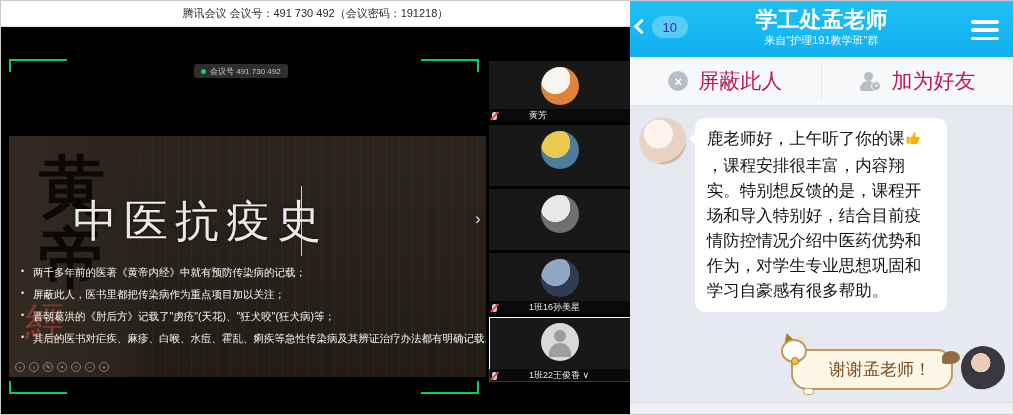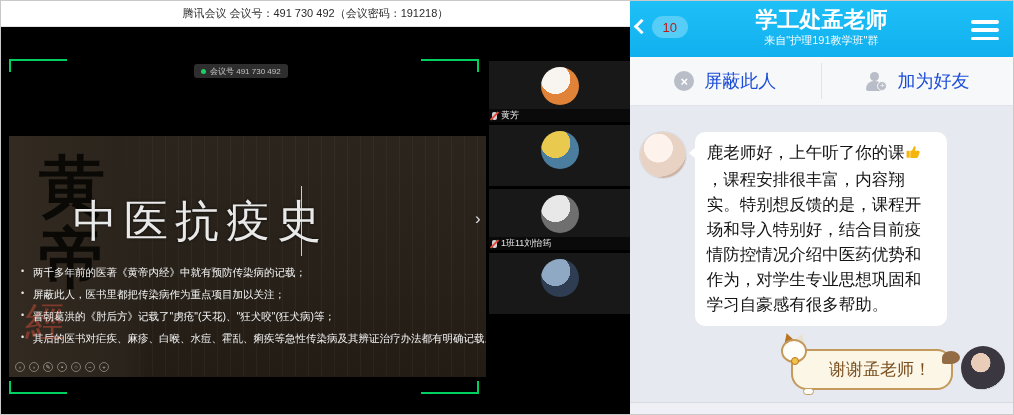--- a/index.html
+++ b/index.html
@@ -43,47 +43,47 @@
   .next-arrow { position:absolute; left:474px; top:182px; color:#dedede; font-size:17px; cursor:pointer; }
 
   
   .pcol { position:absolute; left:488px; top:34px; width:142px; bottom:0; display:flex; flex-direction:column; gap:3px; background:#000; }
   .tile { position:relative; height:61px; background:#181818; flex:none; }
   .tile.sel { box-shadow:inset 0 0 0 1px #fff; height:65px; }
   .pav { width:38px; height:38px; border-radius:50%; margin:6px auto 0; background:#777; position:relative; overflow:hidden; }
   .pav.ph { background:#d9d9d9; }
   .pav.ph .ph-head { position:absolute; left:50%; top:7px; transform:translateX(-50%); width:12px; height:12px; border-radius:50%; background:#9d9d9d; }
   .pav.ph .ph-body { position:absolute; left:50%; top:20px; transform:translateX(-50%); width:22px; height:14px; border-radius:11px 11px 0 0; background:#9d9d9d; }
-  .pbar { position:absolute; left:0; right:0; bottom:0; height:13px; background:rgba(8,8,8,0.8); display:flex; align-items:center; padding:0 3px; overflow:hidden; }
+  .pbar { position:absolute; left:0; right:0; bottom:0; height:13px; background:rgba(8,8,8,0.8); display:flex; align-items:center; padding:0 3px; overflow:hidden;gap:28px; }
   .mic { display:inline-block; width:5px; height:8px; background:#cfcfcf; border-radius:2px; position:relative; margin-right:4px; flex:none; }
   .mic i { position:absolute; left:-3px; top:3px; width:11px; height:2px; background:#e8483a; transform:rotate(-45deg); display:block; }
   .pname { font-size:9px; color:#e3e3e3; white-space:nowrap; }
 
   
   .chat { width:384px; height:100%; display:flex; flex-direction:column; background:#e7e9f1; }
   .qq-header { position:relative; height:56px; background:linear-gradient(180deg,#1fc0f7,#10b0ef); flex:none; }
   .back-chevron { position:absolute; left:6px; top:20px; width:11px; height:11px; border-left:3px solid #fff; border-bottom:3px solid #fff; transform:rotate(45deg); cursor:pointer; }
-  .back-badge { position:absolute; left:22px; top:15px; min-width:36px; height:22px; border-radius:11px; background:#55cdf7; color:#b91c1c; font-size:13px; display:flex; align-items:center; justify-content:center; cursor:pointer; }
+  .back-badge { position:absolute; left:22px; top:15px; min-width:36px; height:22px; border-radius:11px; background:#55cdf7; color:#4c1d95; font-size:13px; display:flex; align-items:center; justify-content:center; cursor:pointer; }
   .hdr-center { position:absolute; left:60px; right:60px; top:8px; text-align:center; color:#fff; }
   .hdr-title { font-size:22px; font-weight:600; line-height:22px; }
   .hdr-sub { font-size:11px; opacity:0.95; margin-top:2px; }
   .hamburger { position:absolute; right:14px; top:19px; width:28px; height:20px; display:flex; flex-direction:column; justify-content:space-between; cursor:pointer; }
   .hamburger b { display:block; height:3.5px; background:#fff; border-radius:2px; }
 
   .action-row { height:49px; background:#f7f8fa; border-bottom:1px solid #e1e2e7; display:flex; align-items:stretch; flex:none; }
   .action { flex:1; display:flex; align-items:center; justify-content:center; gap:10px; cursor:pointer; }
   .action-divider { width:1px; background:#e3e4e8; margin:6px 0; }
-  .action-label { font-size:18px; color:#1d4ed8;font-family:Liberation Mono, monospace; }
+  .action-label { font-size:21px; color:#be185d;font-family:Liberation Mono, monospace; }
   .icon-block { width:20px; height:20px; border-radius:50%; background:#b9bdc7; color:#fff; font-size:13px; font-weight:bold; display:flex; align-items:center; justify-content:center; line-height:1; }
   .icon-addfriend { position:relative; width:22px; height:20px; }
   .icon-addfriend .hd { position:absolute; left:5px; top:1px; width:9px; height:9px; border-radius:50%; background:#b9bdc7; }
   .icon-addfriend .bd { position:absolute; left:1px; top:10px; width:17px; height:10px; border-radius:8px 8px 2px 2px; background:#b9bdc7; }
   .icon-addfriend .plus { position:absolute; right:0; bottom:0; width:10px; height:10px; border-radius:50%; background:#b9bdc7; border:1.5px solid #f7f8fa; color:#fff; font-size:8px; line-height:7px; text-align:center; }
 
-  .chat-area { position:relative; flex:1; padding:26px 10px; overflow:hidden; }
+  .chat-area { position:relative; flex:1; padding:12px 10px; overflow:hidden; }
   .msg-row { display:flex; align-items:flex-start; gap:9px; }
   .avatar-child { width:46px; height:46px; border-radius:50%; flex:none; background:radial-gradient(circle at 40% 35%, #fdf3ec 0 35%, #e8d2c3 36% 70%, #cdb3a4 71% 100%); box-shadow:0 0 0 1px rgba(0,0,0,0.06); cursor:pointer; }
   .bubble { position:relative; background:#fff; border-radius:10px; padding:8px 12px; width:252px; font-size:16.5px; line-height:1.52; color:#141414; }
   .bubble::before { content:""; position:absolute; left:-6px; top:15px; border-top:6px solid transparent; border-bottom:6px solid transparent; border-right:7px solid #fff; }
   .thumb-icon { display:inline-block; vertical-align:-2px; }
 
   .reply-row { position:absolute; right:8px; bottom:12px; display:flex; align-items:flex-end; gap:8px; }
   .sticker { position:relative; background:#fcf6e6; border:2px solid #c49a5c; border-radius:16px; padding:7px 20px 7px 36px; font-size:17px; color:#7a4f20; white-space:nowrap; }
   .sticker .cat { position:absolute; left:-12px; top:-16px; width:30px; height:28px; }
   .sticker .cat .face { position:absolute; left:0; top:4px; width:26px; height:24px; border-radius:50%; background:#fffdf7; border:2px solid #c49a5c; }
@@ -154,32 +154,44 @@
       <span class="pname">黄芳</span>
     </div>
   </div>
 
   <div class="tile">
     <div class="pav" style="background: radial-gradient(circle at 38% 32%, rgb(233, 201, 78) 0px, rgb(233, 201, 78) 42%, rgb(74, 125, 158) 43%, rgb(74, 125, 158) 100%);"></div>
   </div>
 
   <div class="tile">
     <div class="pav" style="background: radial-gradient(circle at 38% 32%, rgb(232, 232, 232) 0px, rgb(232, 232, 232) 42%, rgb(111, 111, 111) 43%, rgb(111, 111, 111) 100%);"></div>
+  </div>
+
+  <div class="tile">
+    <div class="pav" style="background: radial-gradient(circle at 38% 32%, rgb(143, 168, 196) 0px, rgb(143, 168, 196) 42%, rgb(46, 61, 82) 43%, rgb(46, 61, 82) 100%);"></div>
     <div class="pbar">
       <span class="mic">
                 <i></i>
               </span>
-      <span class="pname">1班11刘怡筠</span>
-    </div>
-  </div>
-
-  <div class="tile">
-    <div class="pav" style="background: radial-gradient(circle at 38% 32%, rgb(143, 168, 196) 0px, rgb(143, 168, 196) 42%, rgb(46, 61, 82) 43%, rgb(46, 61, 82) 100%);"></div>
-  </div>
-
+      <span class="pname">1班16孙美星</span>
+    </div>
+  </div>
+
+  <div class="tile sel">
+    <div class="pav ph">
+              <span class="ph-head"></span>
+              <span class="ph-body"></span>
+            </div>
+    <div class="pbar">
+      <span class="mic">
+                <i></i>
+              </span>
+      <span class="pname">1班22王俊香 ∨</span>
+    </div>
+  </div>
 </div>
     </div>
   </div>
 
   <div class="chat">
     <div class="qq-header">
       <span class="back-chevron"></span>
       <span class="back-badge">10</span>
       <div class="hdr-center">
         <div class="hdr-title">学工处孟老师</div>

